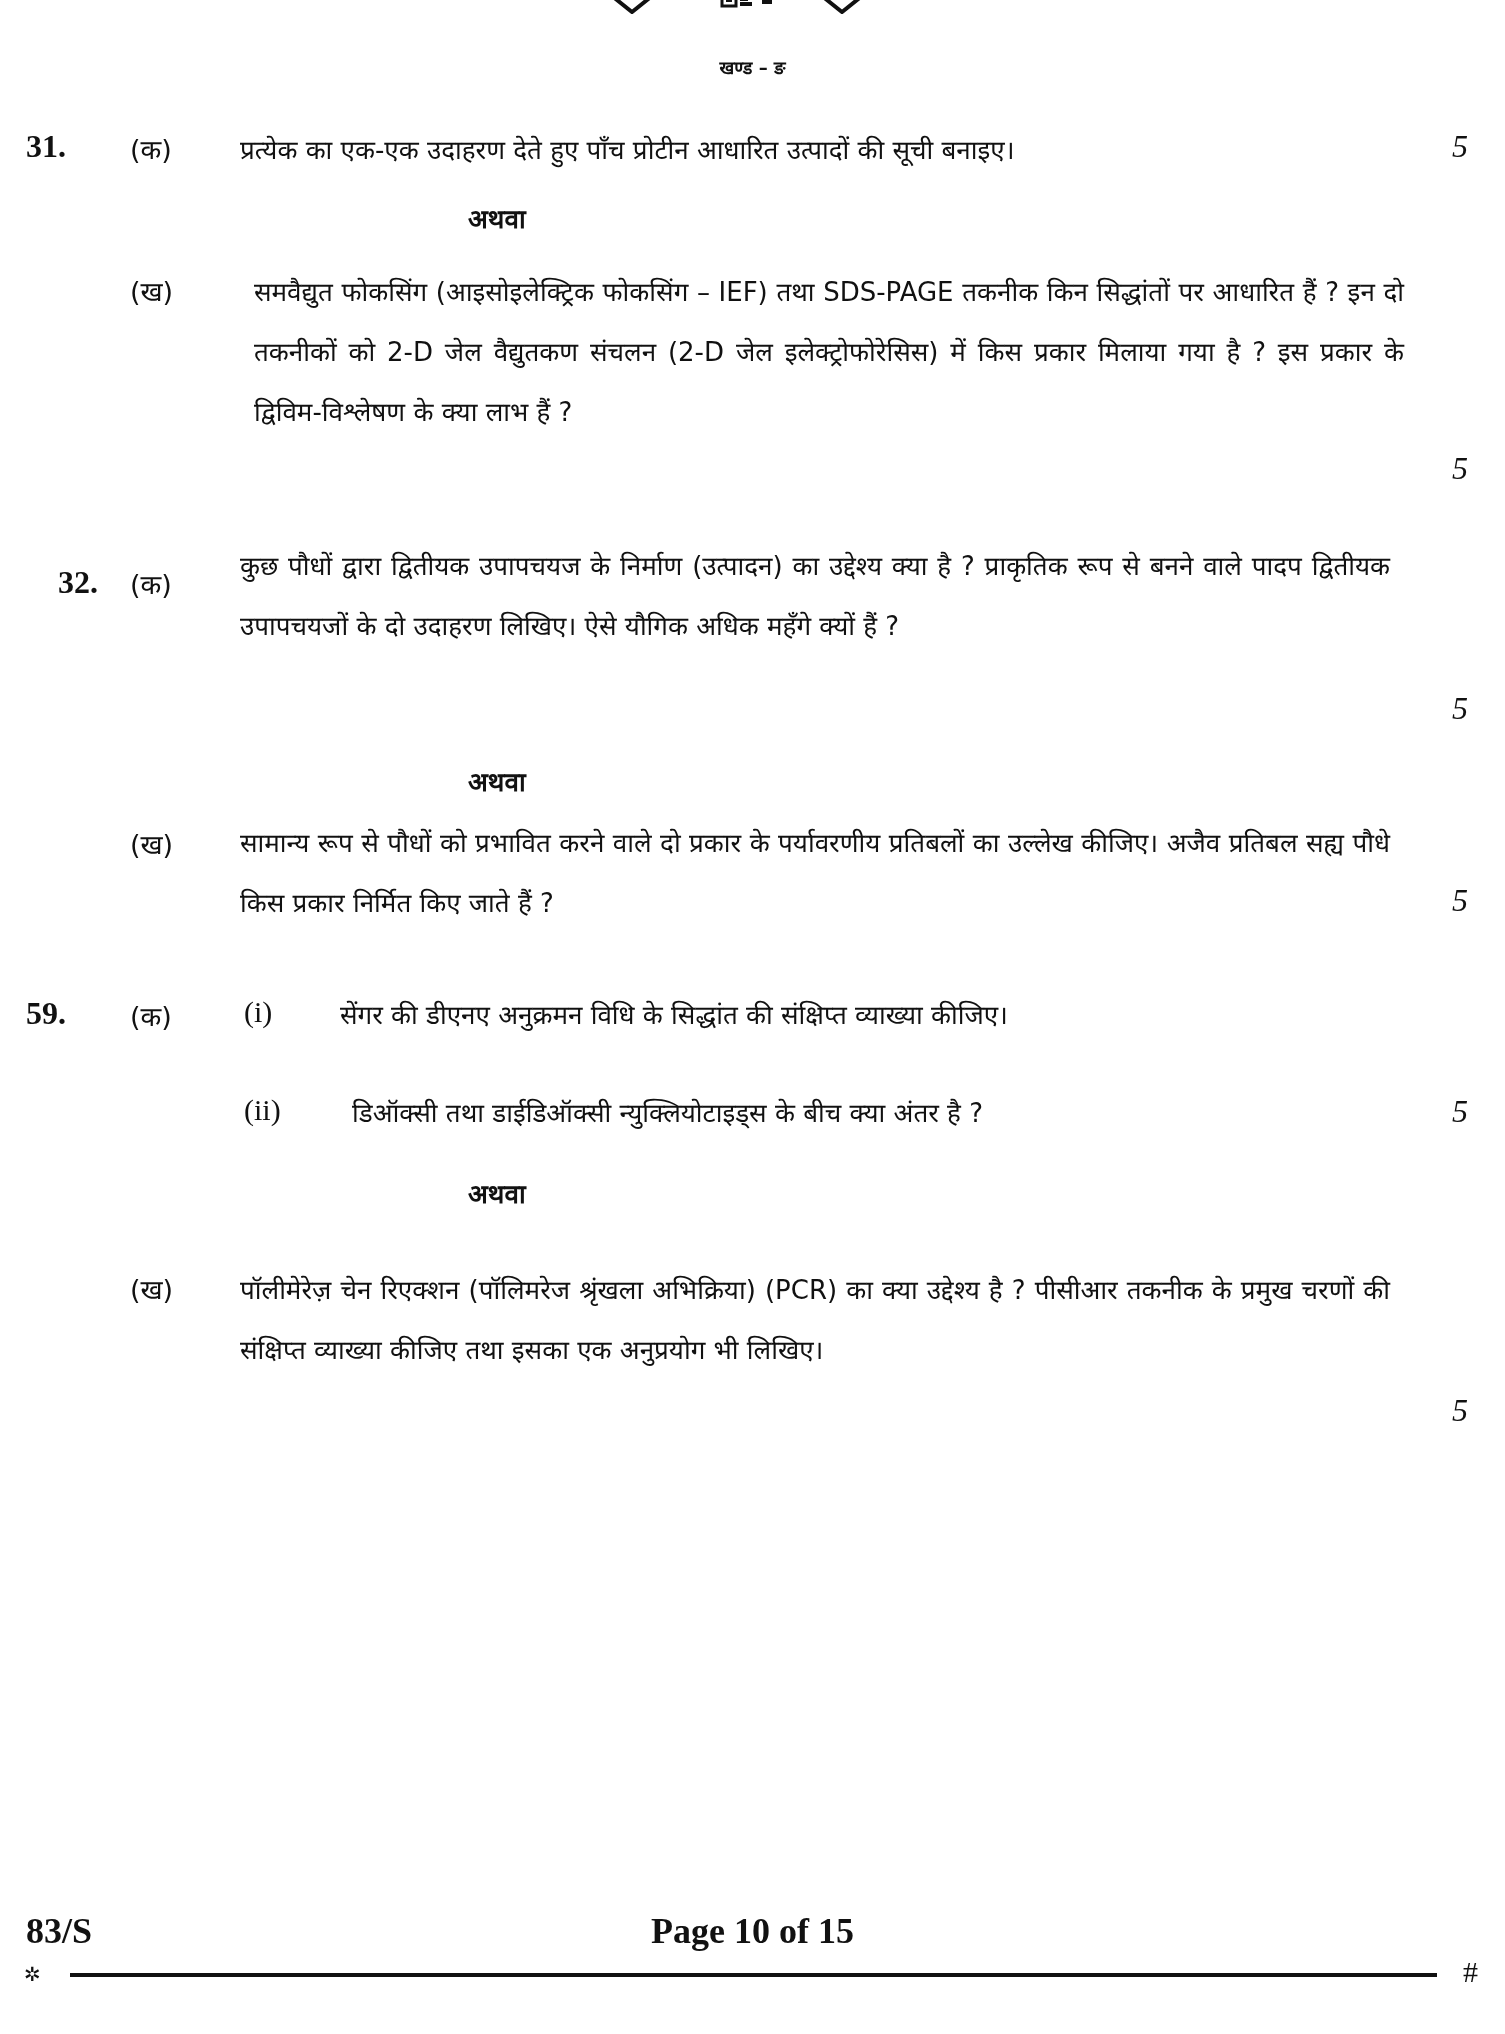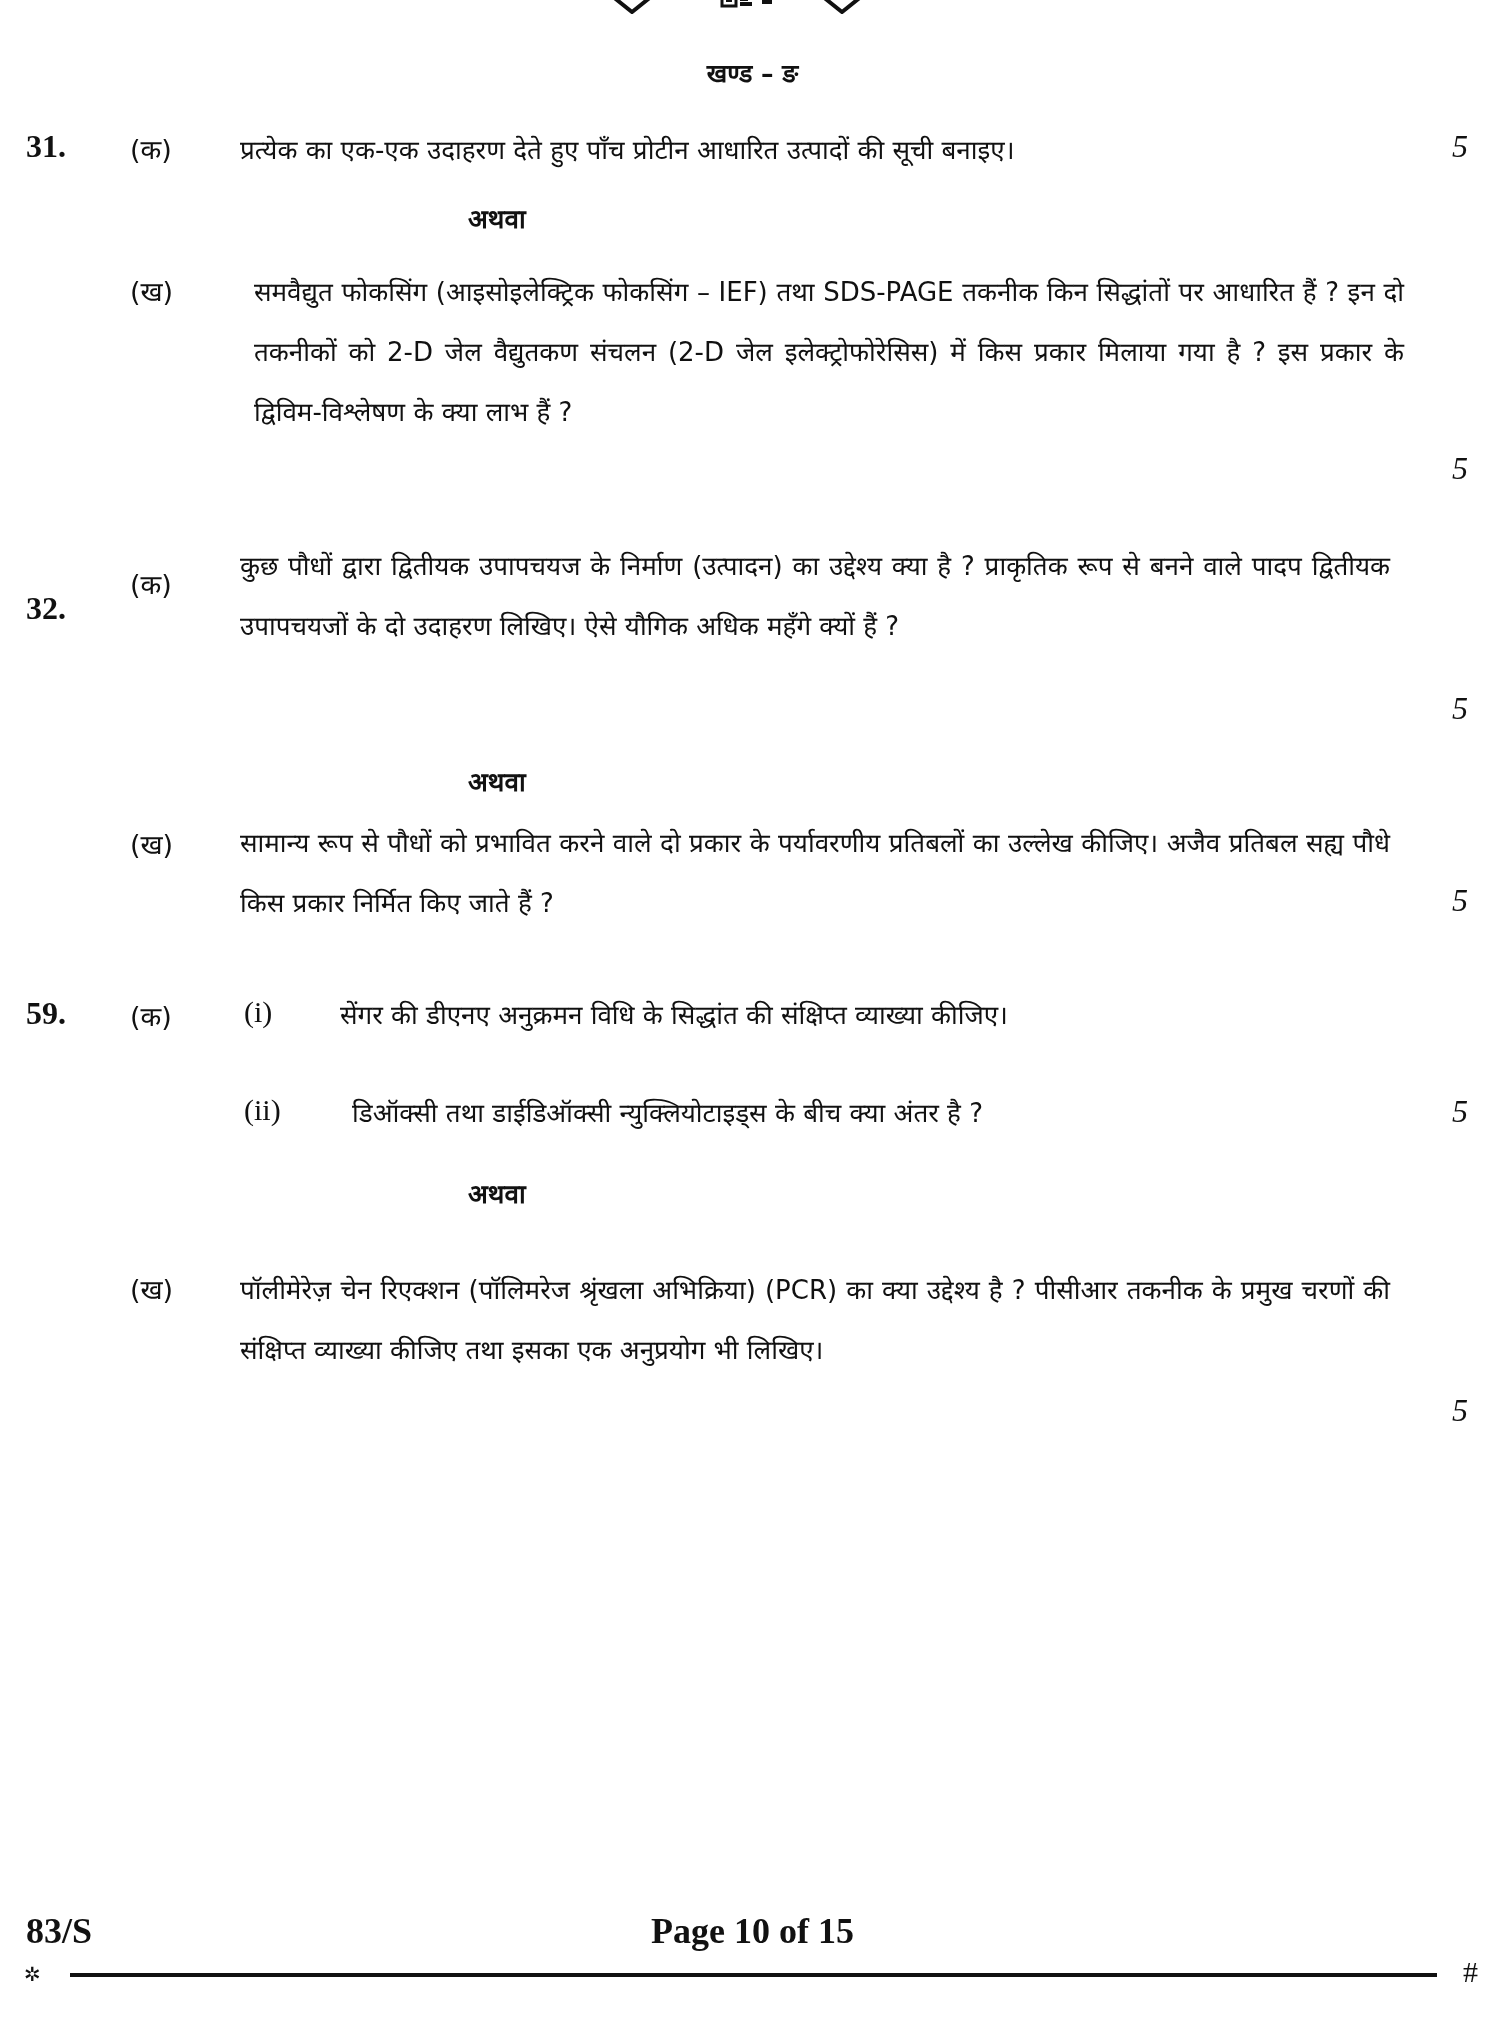--- a/index.html
+++ b/index.html
@@ -5,21 +5,21 @@
     html, body { margin: 0; padding: 0; background: #ffffff; }
     body {
       width: 1505px; height: 2034px; position: relative; overflow: hidden;
       font-family: "DejaVu Serif", "Liberation Serif", serif;
       color: #111111;
     }
     .header-marks { position: absolute; top: 0; left: 0; width: 1505px; height: 24px; }
     .mark { position: absolute; top: -10px; height: 24px; }
     .section-title {
       position: absolute; top: 55px; left: 0; width: 1505px; text-align: center;
-      font-family: "DejaVu Sans", sans-serif; font-weight: bold; font-size: 25px;
+      font-family: "DejaVu Sans", sans-serif; font-weight: bold; font-size: 18px;
     }
     .qnum {
       position: absolute; left: 26px; font-family: "Liberation Serif", serif;
       font-weight: bold; font-size: 32px;
     }
     .part {
       position: absolute; left: 130px; font-family: "DejaVu Sans", sans-serif; font-size: 27px;
     }
     .subpart {
       position: absolute; font-family: "Liberation Serif", serif; font-size: 30px;
@@ -81,21 +81,21 @@
   <div class="marks" style="top:128px;">5</div>
 
   <div class="or" style="top:200px;">अथवा</div>
 
   <div class="part" style="top:272px;">(ख)</div>
   <div class="text" style="top:262px;margin-left:14px;">समवैद्युत फोकसिंग (आइसोइलेक्ट्रिक फोकसिंग – IEF) तथा SDS-PAGE तकनीक किन सिद्धांतों पर आधारित हैं ? इन दो तकनीकों को 2-D जेल वैद्युतकण संचलन (2-D जेल इलेक्ट्रोफोरेसिस) में किस प्रकार मिलाया गया है ? इस प्रकार के द्विविम-विश्लेषण के क्या लाभ हैं ?</div>
   <div class="marks" style="top:450px;">5</div>
 </div>
 
 <div>
-  <div class="qnum" style="top:590px;">32.</div>
+  <div class="qnum" style="top:564px;margin-left:32px;">32.</div>
   <div class="part" style="top:565px;">(क)</div>
   <div class="text" style="top:536px;">कुछ पौधों द्वारा द्वितीयक उपापचयज के निर्माण (उत्पादन) का उद्देश्य क्या है ? प्राकृतिक रूप से बनने वाले पादप द्वितीयक उपापचयजों के दो उदाहरण लिखिए। ऐसे यौगिक अधिक महँगे क्यों हैं ?</div>
   <div class="marks" style="top:690px;">5</div>
 
   <div class="or" style="top:763px;">अथवा</div>
 
   <div class="part" style="top:825px;">(ख)</div>
   <div class="text" style="top:813px;">सामान्य रूप से पौधों को प्रभावित करने वाले दो प्रकार के पर्यावरणीय प्रतिबलों का उल्लेख कीजिए। अजैव प्रतिबल सह्य पौधे किस प्रकार निर्मित किए जाते हैं ?</div>
   <div class="marks" style="top:882px;">5</div>
 </div>

